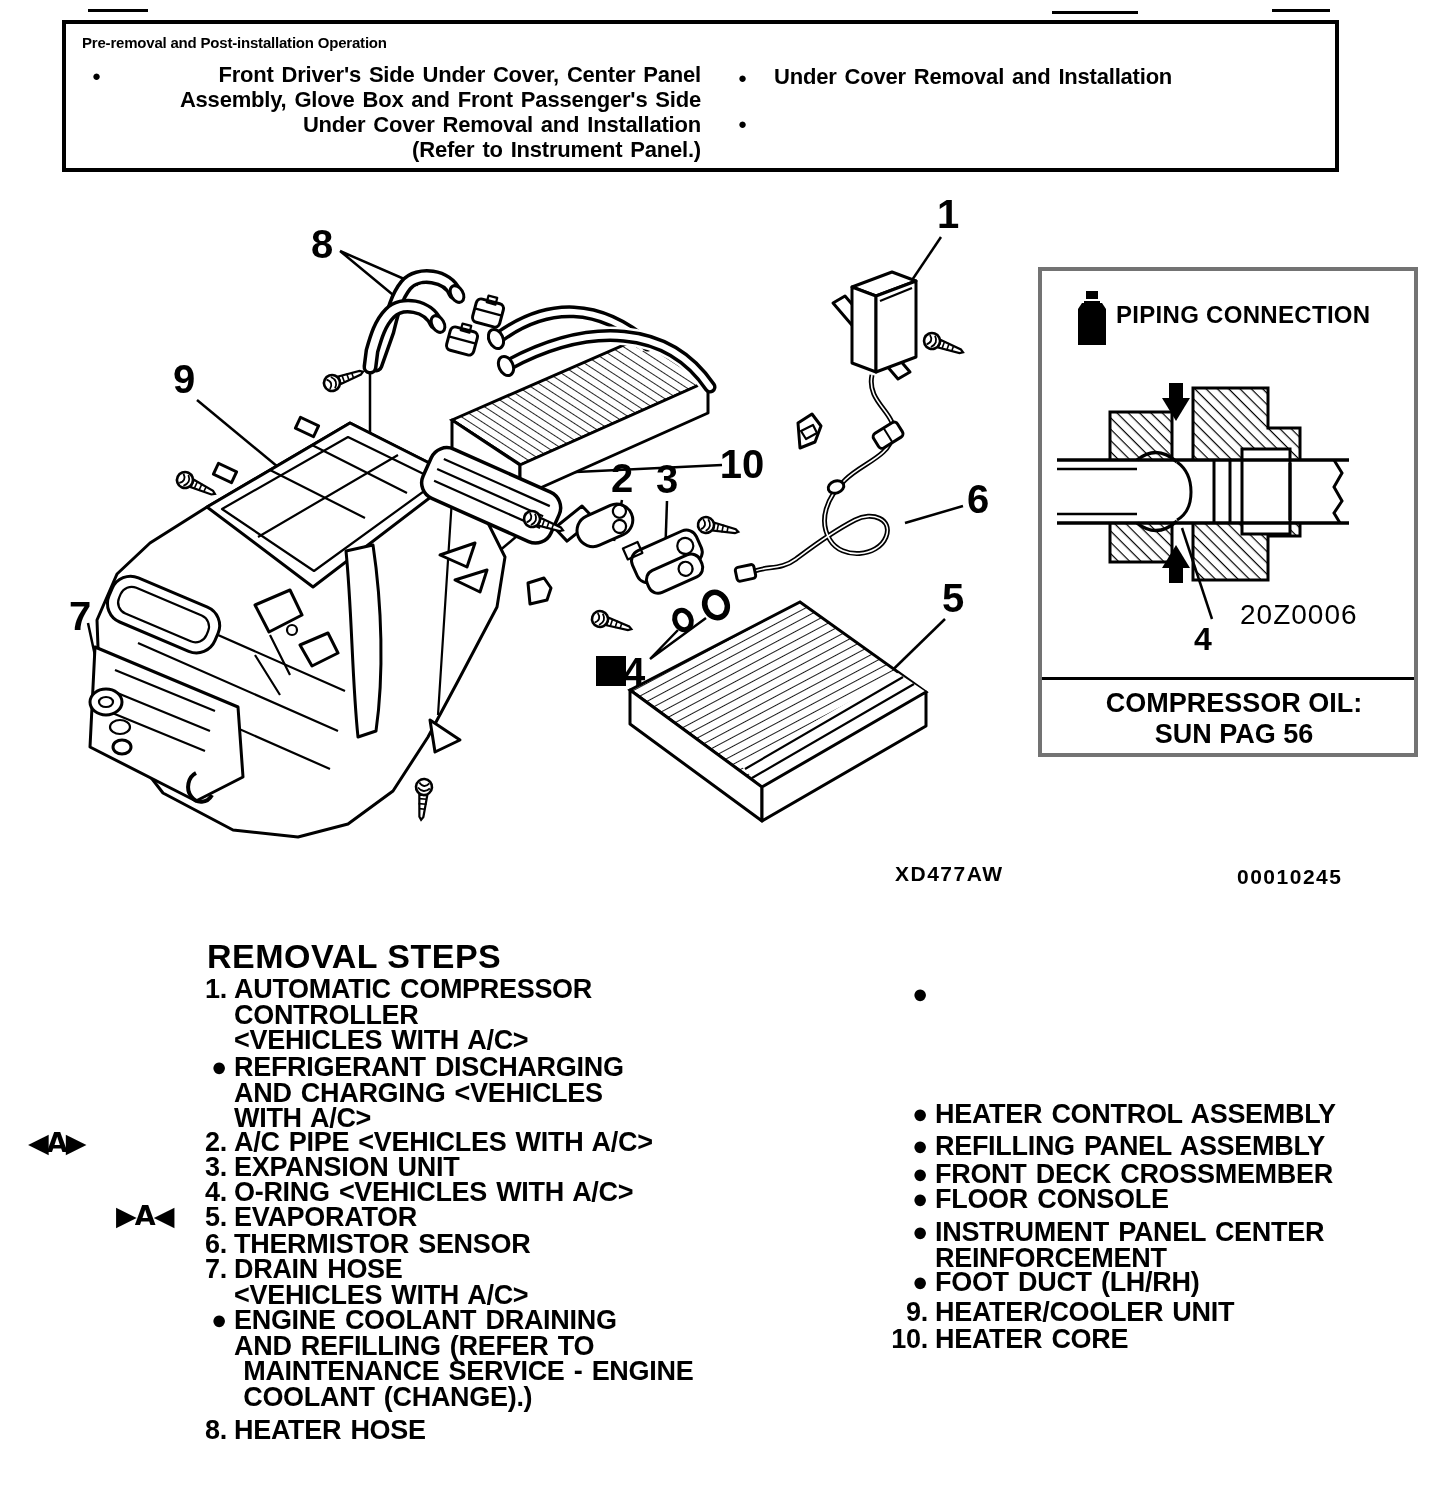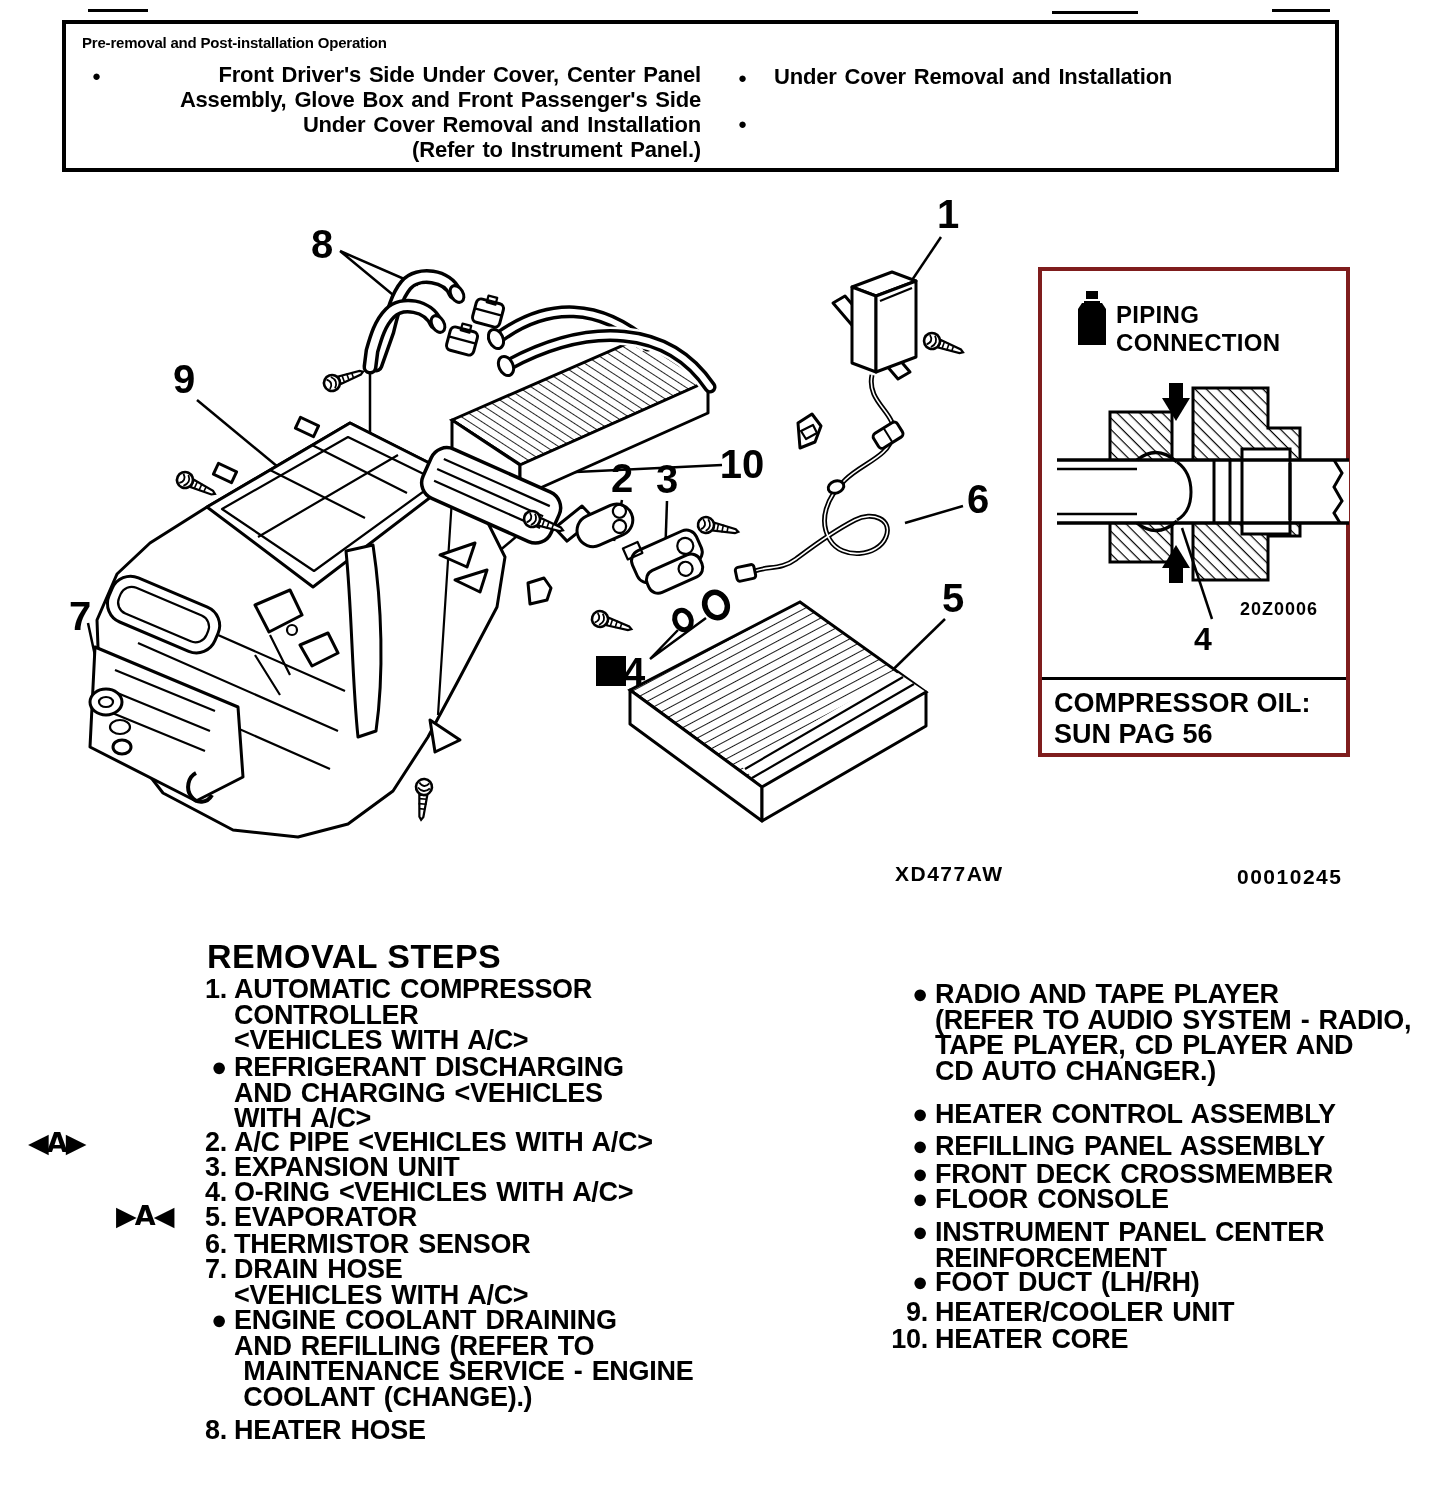--- a/index.html
+++ b/index.html
@@ -17,23 +17,23 @@
   .diagram{position:absolute;left:0;top:175px;width:1440px;height:740px;}
   .diagram svg{position:absolute;left:0;top:0;}
   svg text{font-family:"Liberation Sans","DejaVu Sans",sans-serif;font-weight:700;fill:#000;}
   text.co{font-size:40px;}
   text.code{font-size:21px;letter-spacing:1.5px;}
   .ln{stroke:#000;stroke-width:2.5;fill:none;}
   .pt{stroke:#000;stroke-width:3;fill:#fff;stroke-linejoin:round;}
   .pt2{stroke:#000;stroke-width:2.2;fill:none;stroke-linejoin:round;}
 
   
-  .inset{position:absolute;left:1038px;top:92px;width:312px;height:490px;border:4px solid #7f1d1d;background:#fff;}
+  .inset{position:absolute;left:1038px;top:92px;width:380px;height:490px;border:4px solid #737373;background:#fff;text-align:center;}
   .inset-title{position:absolute;left:74px;top:30px;font-size:24px;font-weight:600;letter-spacing:0.3px;}
-  .inset-code{position:absolute;left:198px;top:328px;font-size:18px;font-weight:700;letter-spacing:1px;}
+  .inset-code{position:absolute;left:198px;top:328px;font-size:28px;font-weight:400;letter-spacing:1px;}
   .inset-callout{position:absolute;left:152px;top:350px;font-size:32px;font-weight:700;}
   .inset-note{position:absolute;left:0;bottom:0;width:100%;height:76px;border-top:3px solid #000;
               padding:8px 0 8px 12px;font-size:27px;font-weight:700;line-height:31px;}
 
   
   .rm-heading{position:absolute;left:207px;top:937px;font-size:34px;font-weight:700;letter-spacing:0.5px;}
   .step{position:absolute;display:flex;font-size:27px;font-weight:700;line-height:25.5px;letter-spacing:-0.3px;}
   .step .mk{flex:none;text-align:right;padding-right:7px;}
   .lstep{left:190px;}
   .lstep .mk{width:44px;}
@@ -340,24 +340,20 @@
  MAINTENANCE SERVICE - ENGINE
  COOLANT (CHANGE).)</span>
     </div>
   <div class="step lstep" style="top:1418px">
       <span class="mk">8.</span>
       <span class="tx">HEATER HOSE</span>
     </div>
 
   <div class="step rstep" style="top:982px">
       <span class="mk">●</span>
-      <span class="tx">RADIO AND TAPE PLAYER
-(REFER TO AUDIO SYSTEM - RADIO,
-TAPE PLAYER, CD PLAYER AND
-CD AUTO CHANGER.)</span>
     </div>
   <div class="step rstep" style="top:1102px">
       <span class="mk">●</span>
       <span class="tx">HEATER CONTROL ASSEMBLY</span>
     </div>
   <div class="step rstep" style="top:1134px">
       <span class="mk">●</span>
       <span class="tx">REFILLING PANEL ASSEMBLY</span>
     </div>
   <div class="step rstep" style="top:1162px">

